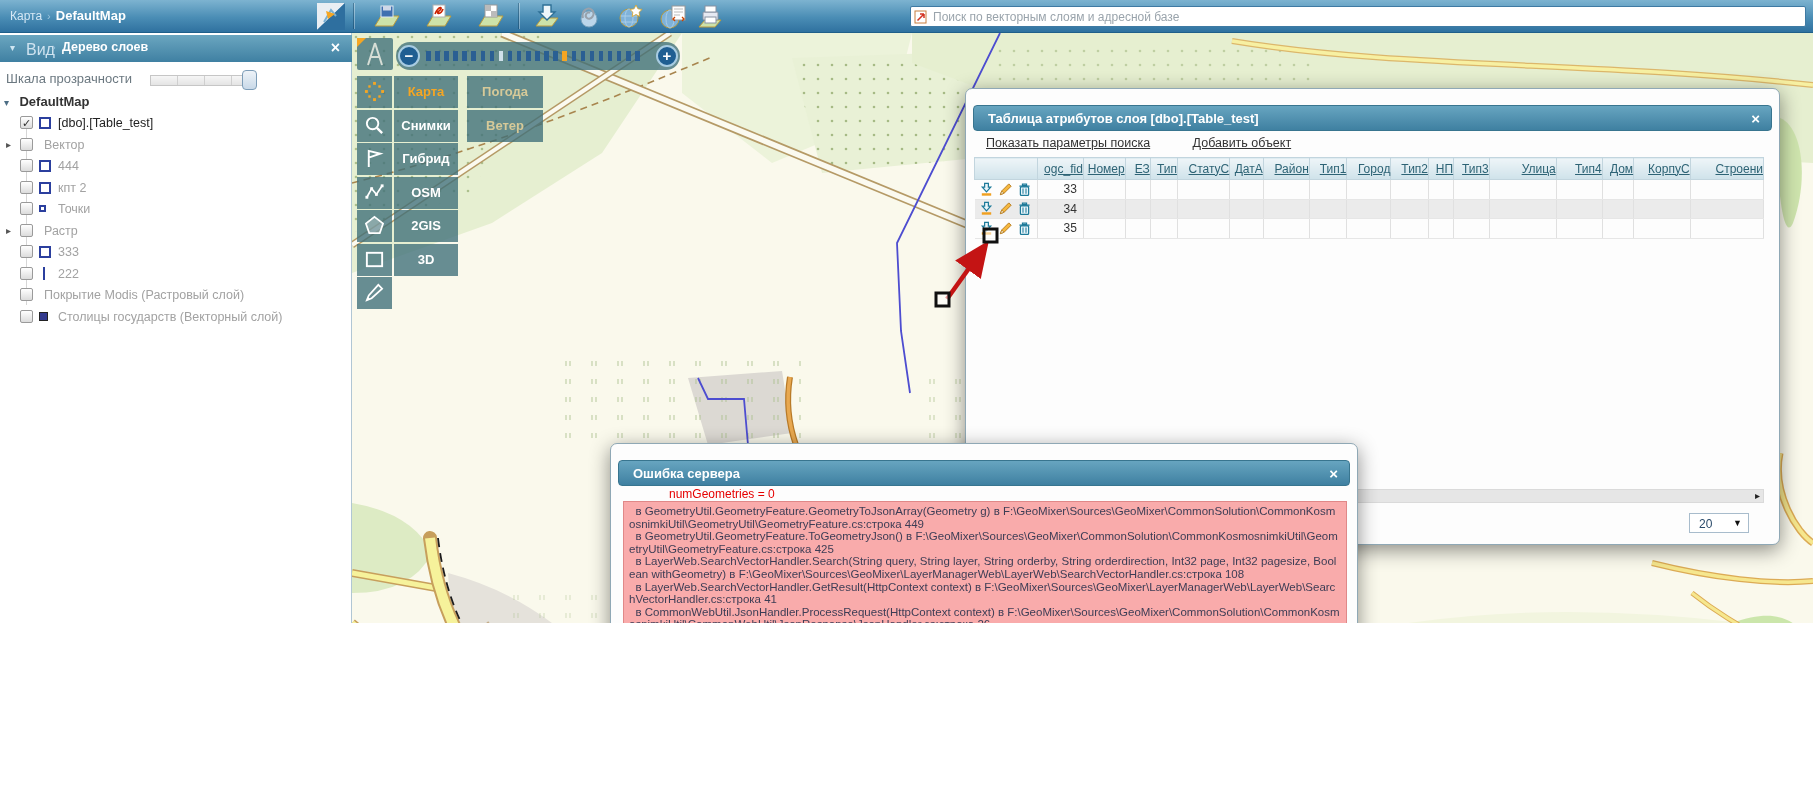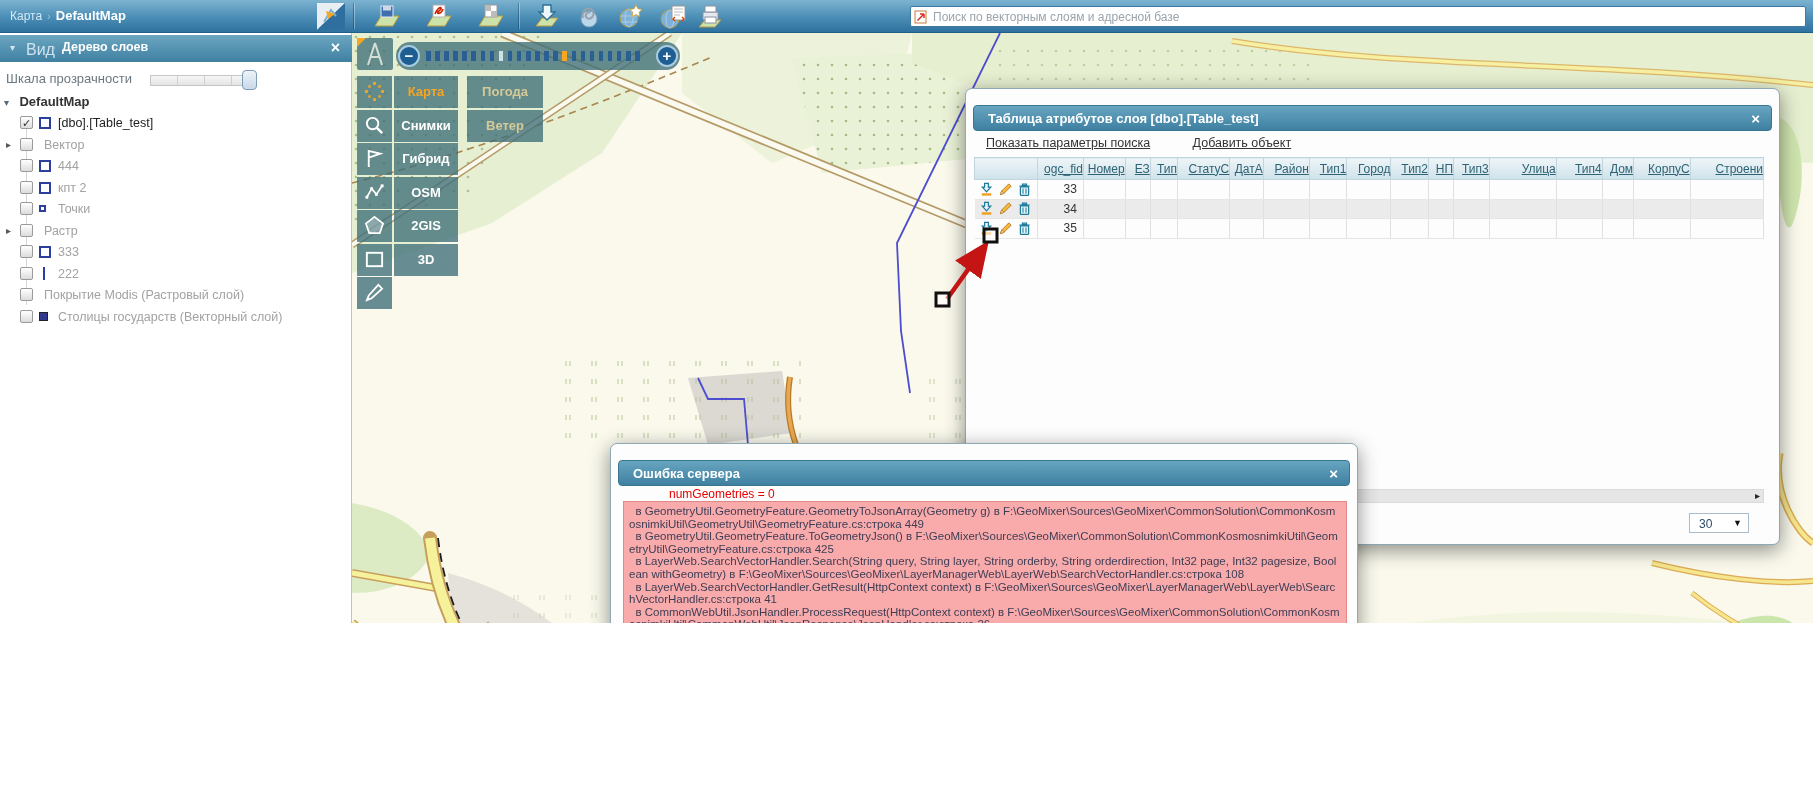--- a/index.html
+++ b/index.html
@@ -593,21 +593,21 @@
             <td></td>
             <td></td>
           </tr>
         </tbody>
     </table>
     <div id="hscroll">
       <div class="thumb"></div>
       <span class="ar">▸</span>
     </div>
     <div id="pagesize">
-      <span class="v">30</span>
+      <span class="v">20</span>
       <span class="ar">▼</span>
     </div>
   </section>
 
   <section class="dialog" id="error-dialog">
     <div class="dlg-bar">
       <span class="t">Ошибка сервера</span>
       <span class="x">×</span>
     </div>
     <div id="err-headline">numGeometries = 0</div>

